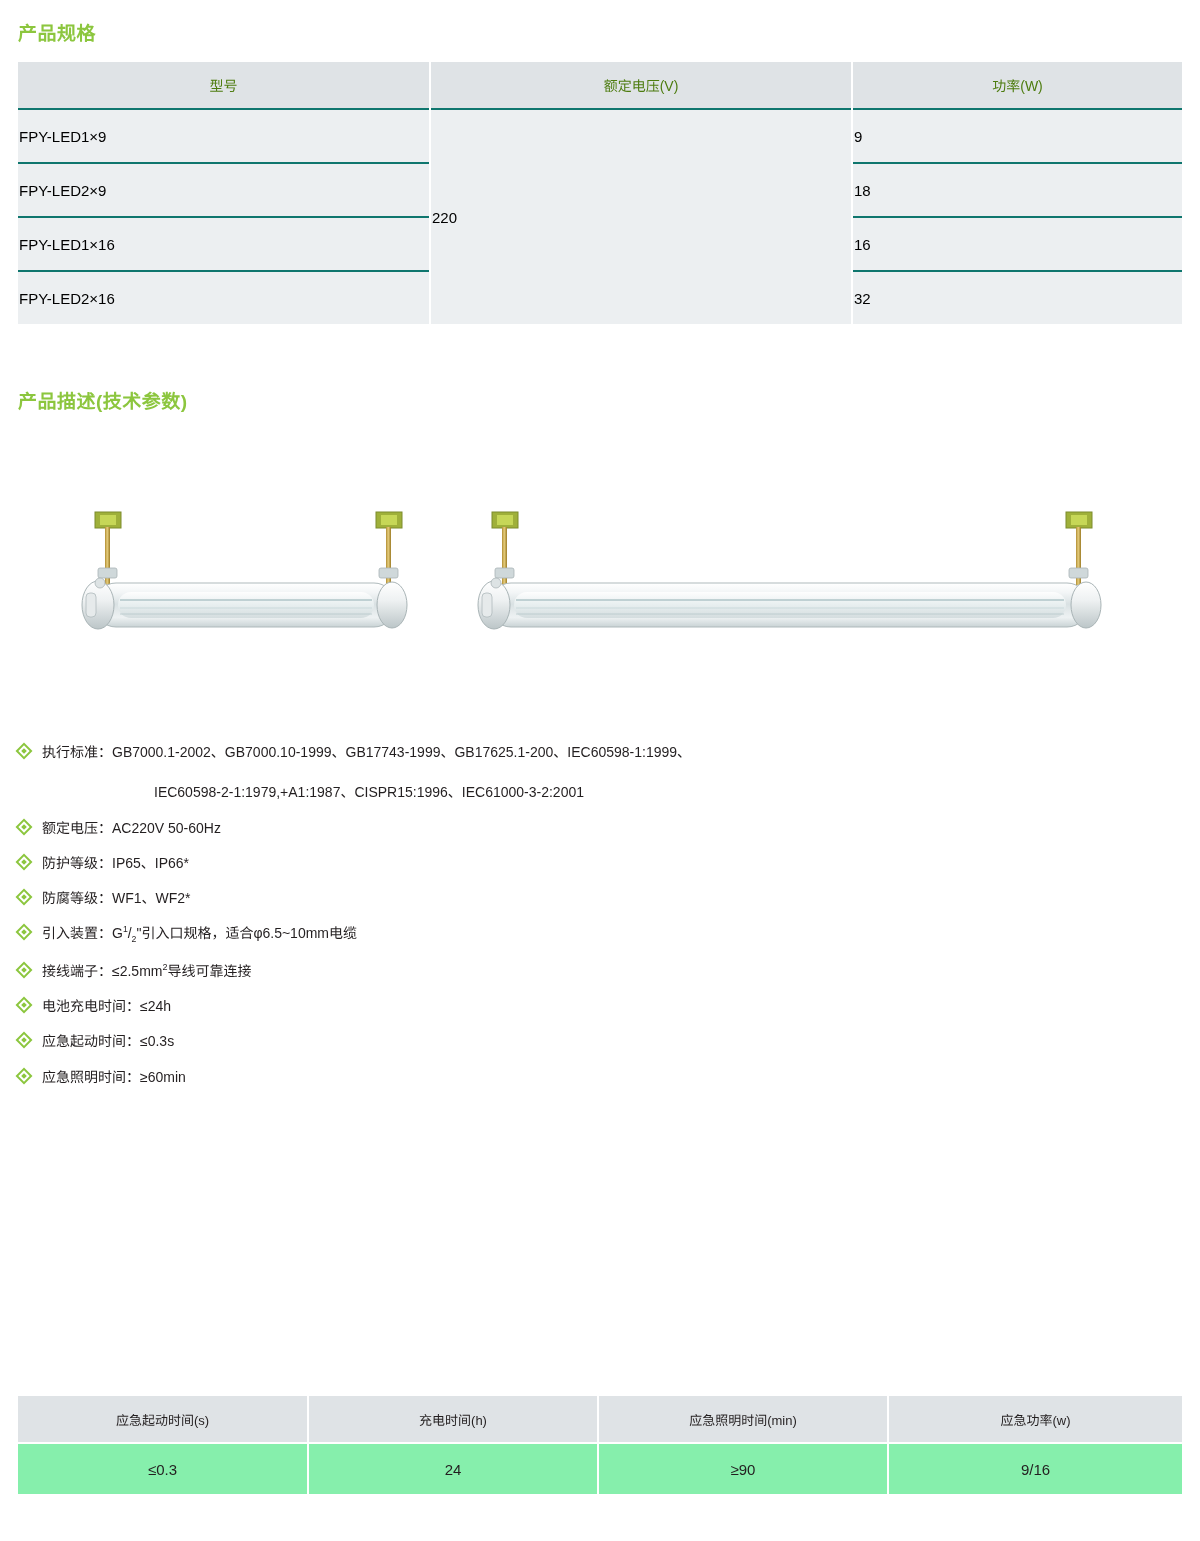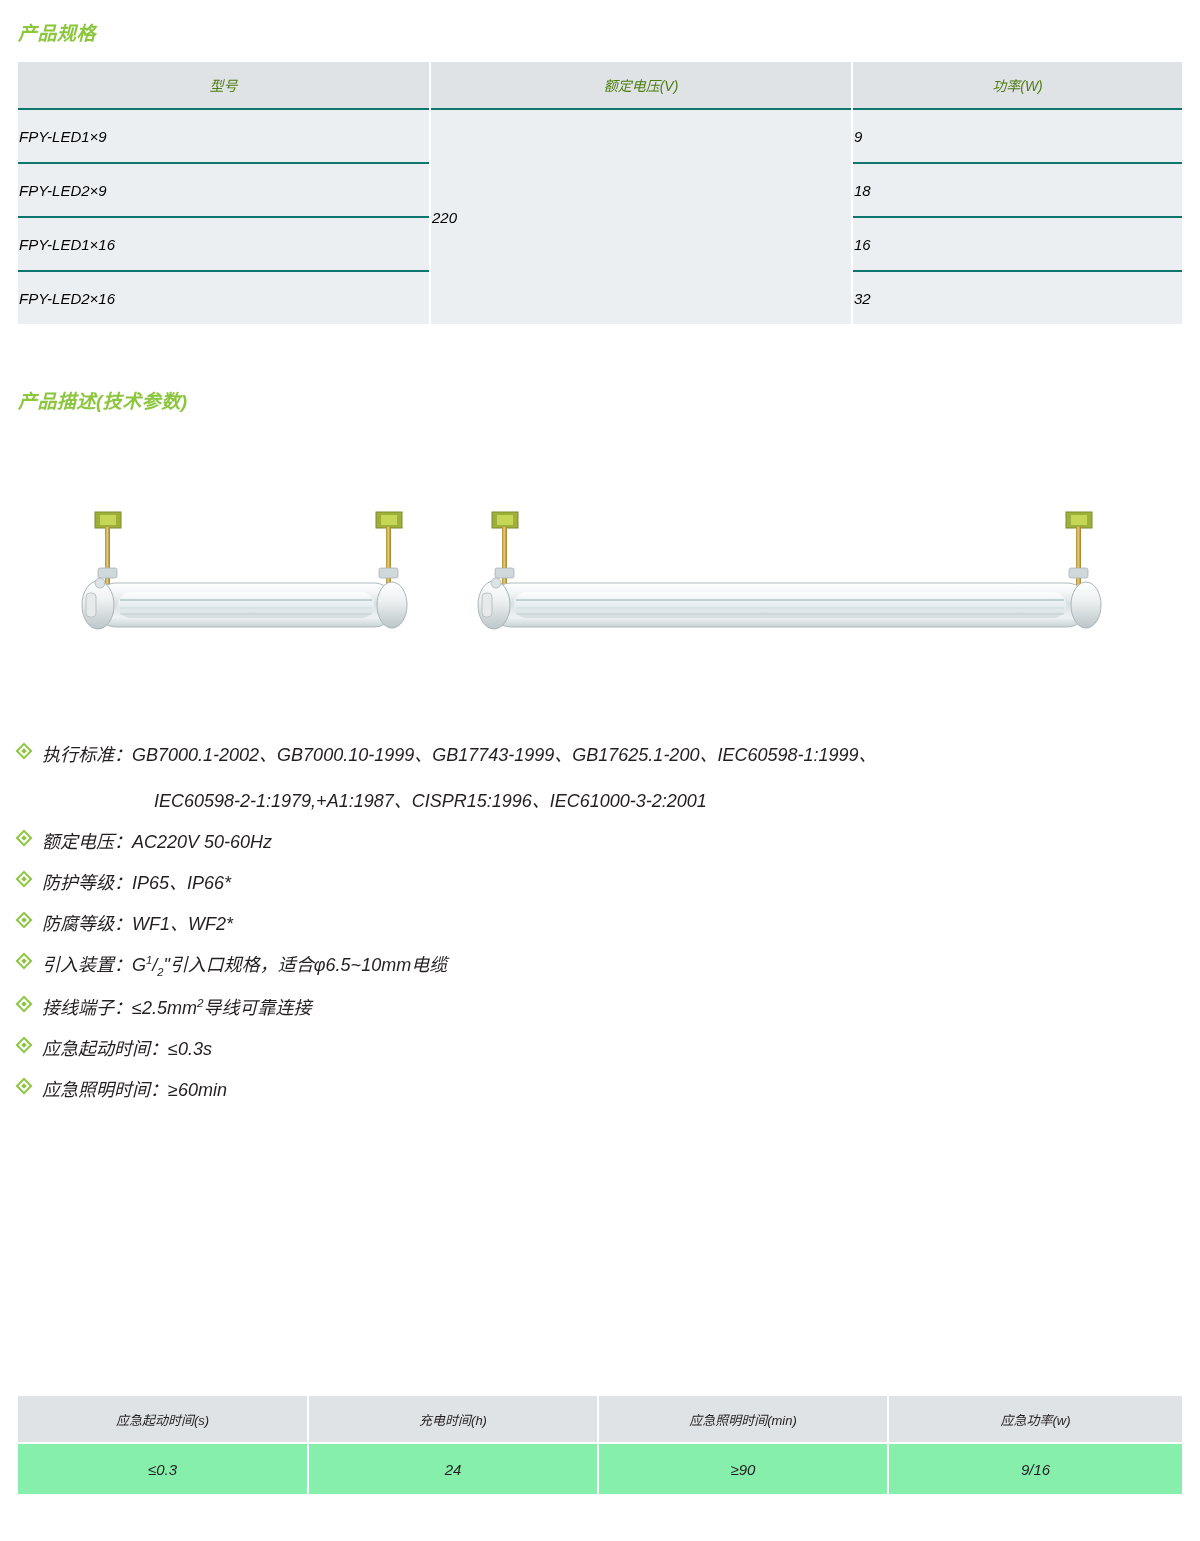--- a/index.html
+++ b/index.html
@@ -15,21 +15,20 @@
     color: #231f20;
     overflow: hidden;
   }
 
   .page {
     position: relative;
     width: 1008px;
     height: 1541px;
     padding: 8px;
     box-sizing: border-box;
-    font-style: italic;
   }
 
   
   .section-heading {
     color: #8cc63e;
     font-weight: bold;
     font-size: 19px;
     letter-spacing: 0.5px;
     margin: 0;
     padding: 0;
@@ -96,21 +95,21 @@
 
   
   .desc-list {
     position: absolute;
     left: 18px;
     top: 742px;
     width: 1164px;
     list-style: none;
     margin: 0;
     padding: 0;
-    font-size: 18px;
+    font-size: 14px;
     line-height: 1.45;
   }
   .desc-list li {
     position: relative;
     padding-left: 24px;
     margin-bottom: 15px;
     color: #231f20;
   }
   .desc-list li .bullet {
     position: absolute;
@@ -325,20 +324,24 @@
       <span class="bullet"></span>
       <span>引入装置：</span><span>G</span><sup class="frac">1</sup>/<sub class="frac">2</sub><span>"引入口规格，适合φ6.5~10mm电缆</span>
     </li>
 
     <li>
       <span class="bullet"></span>
       <span>接线端子：</span><span>≤2.5mm</span><sup class="sq">2</sup><span>导线可靠连接</span>
     </li>
 
 
+    <li>
+      <span class="bullet"></span>
+      <span>电池充电时间：</span><span>≤24h</span>
+    </li>
 
     <li>
       <span class="bullet"></span>
       <span>应急起动时间：</span><span>≤0.3s</span>
     </li>
 
     <li>
       <span class="bullet"></span>
       <span>应急照明时间：</span><span>≥60min</span>
     </li>

